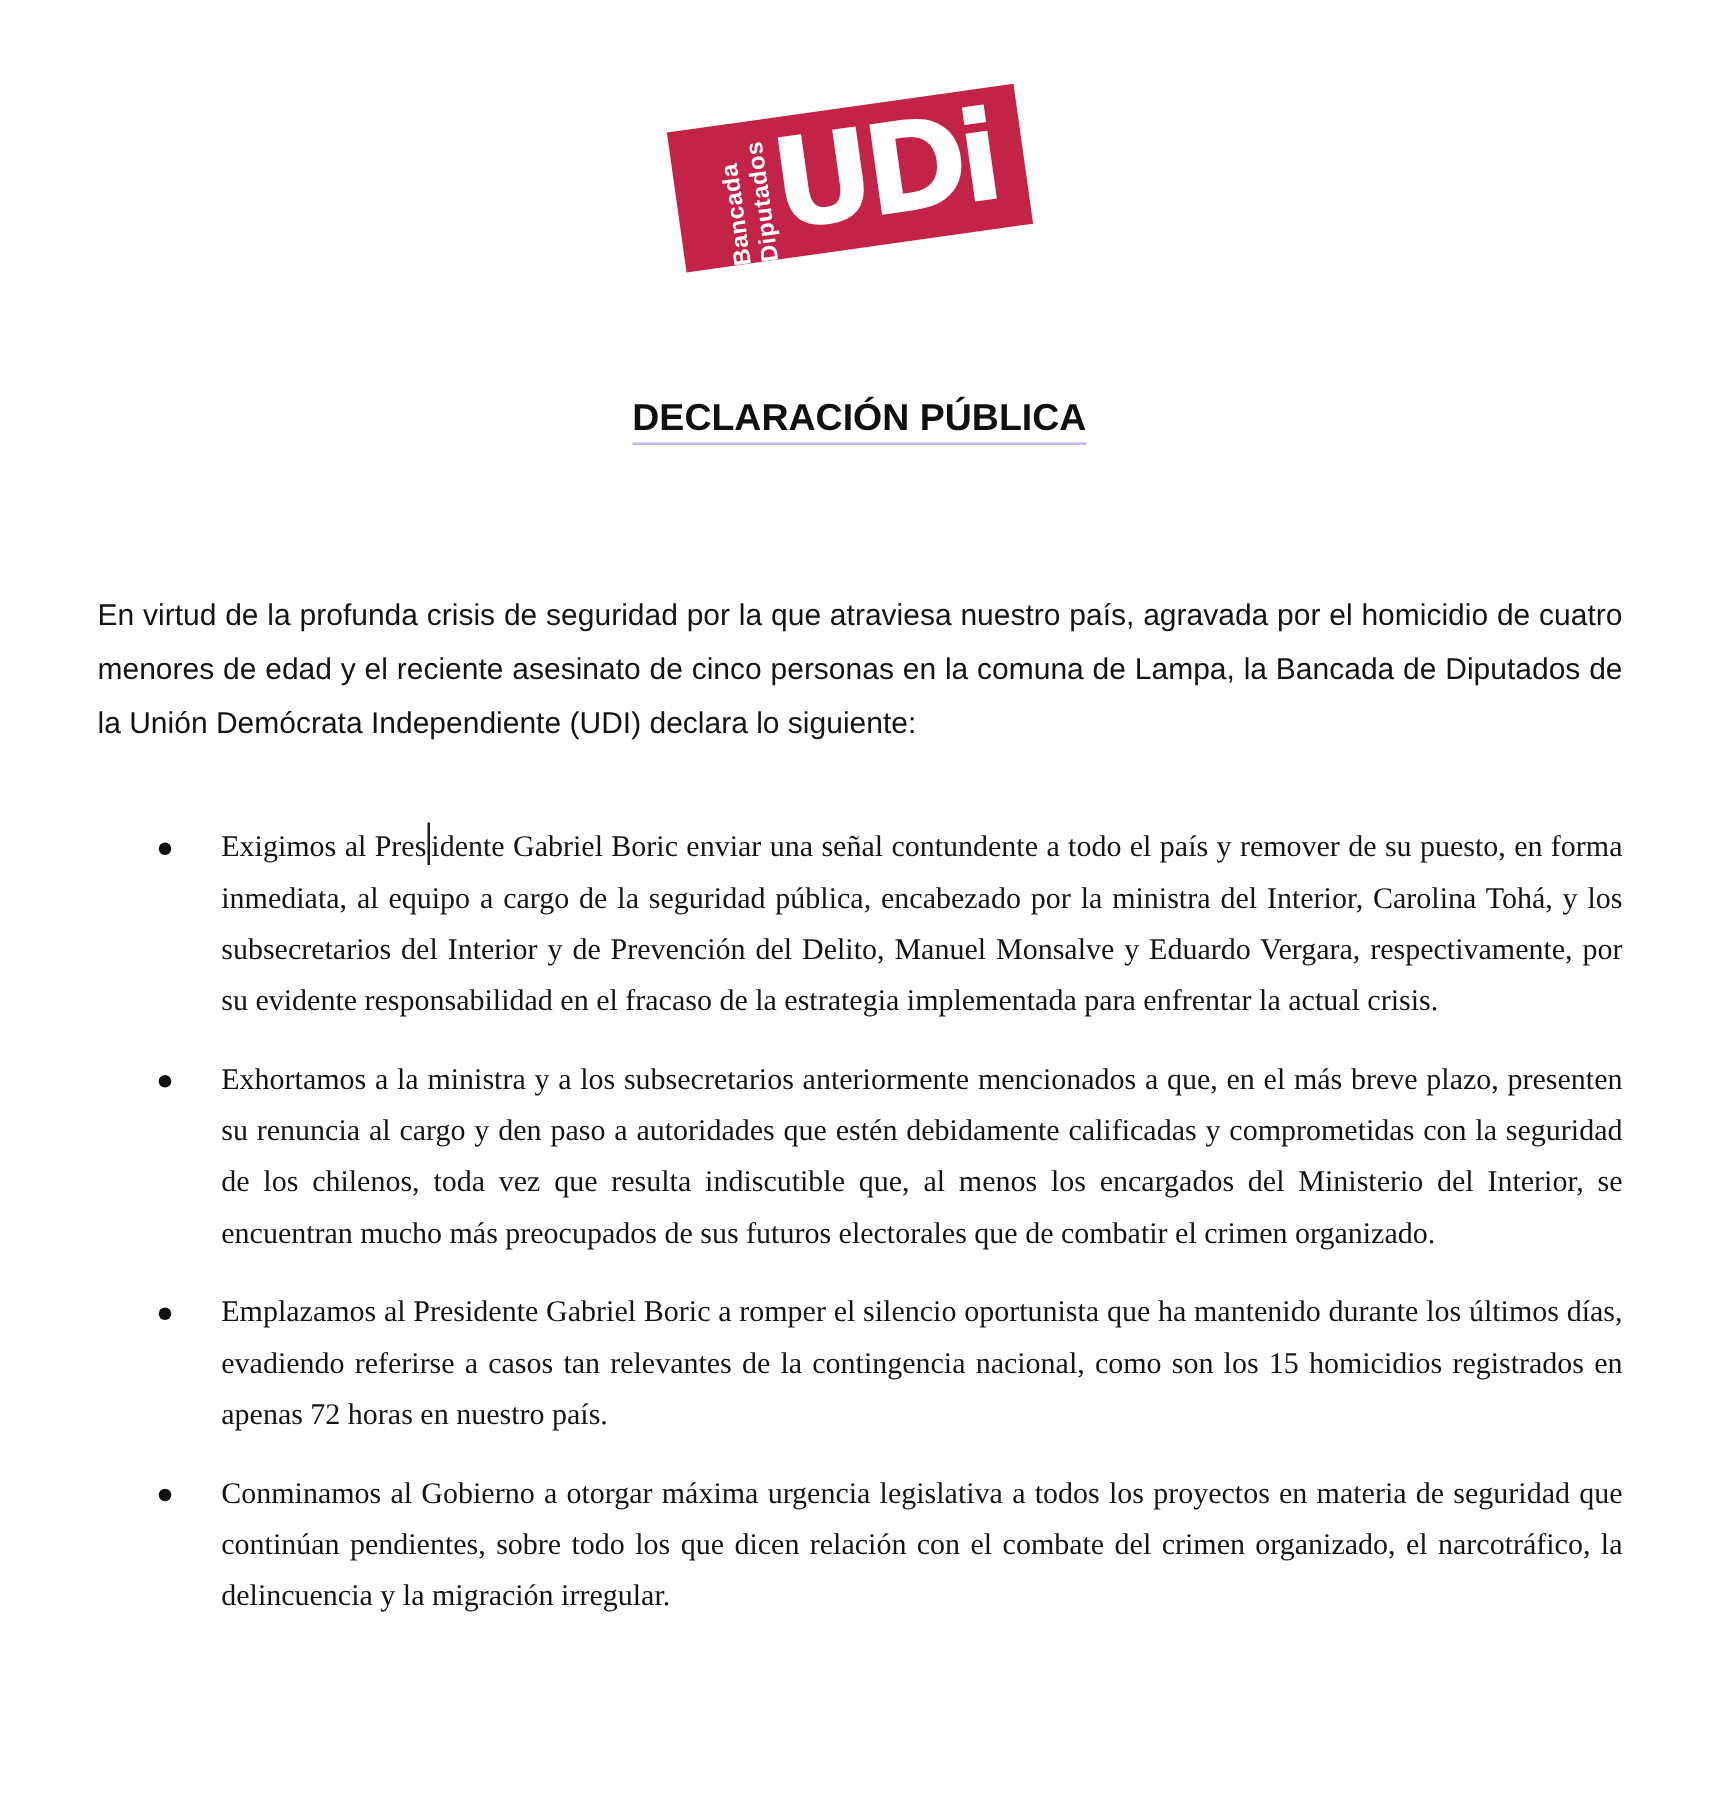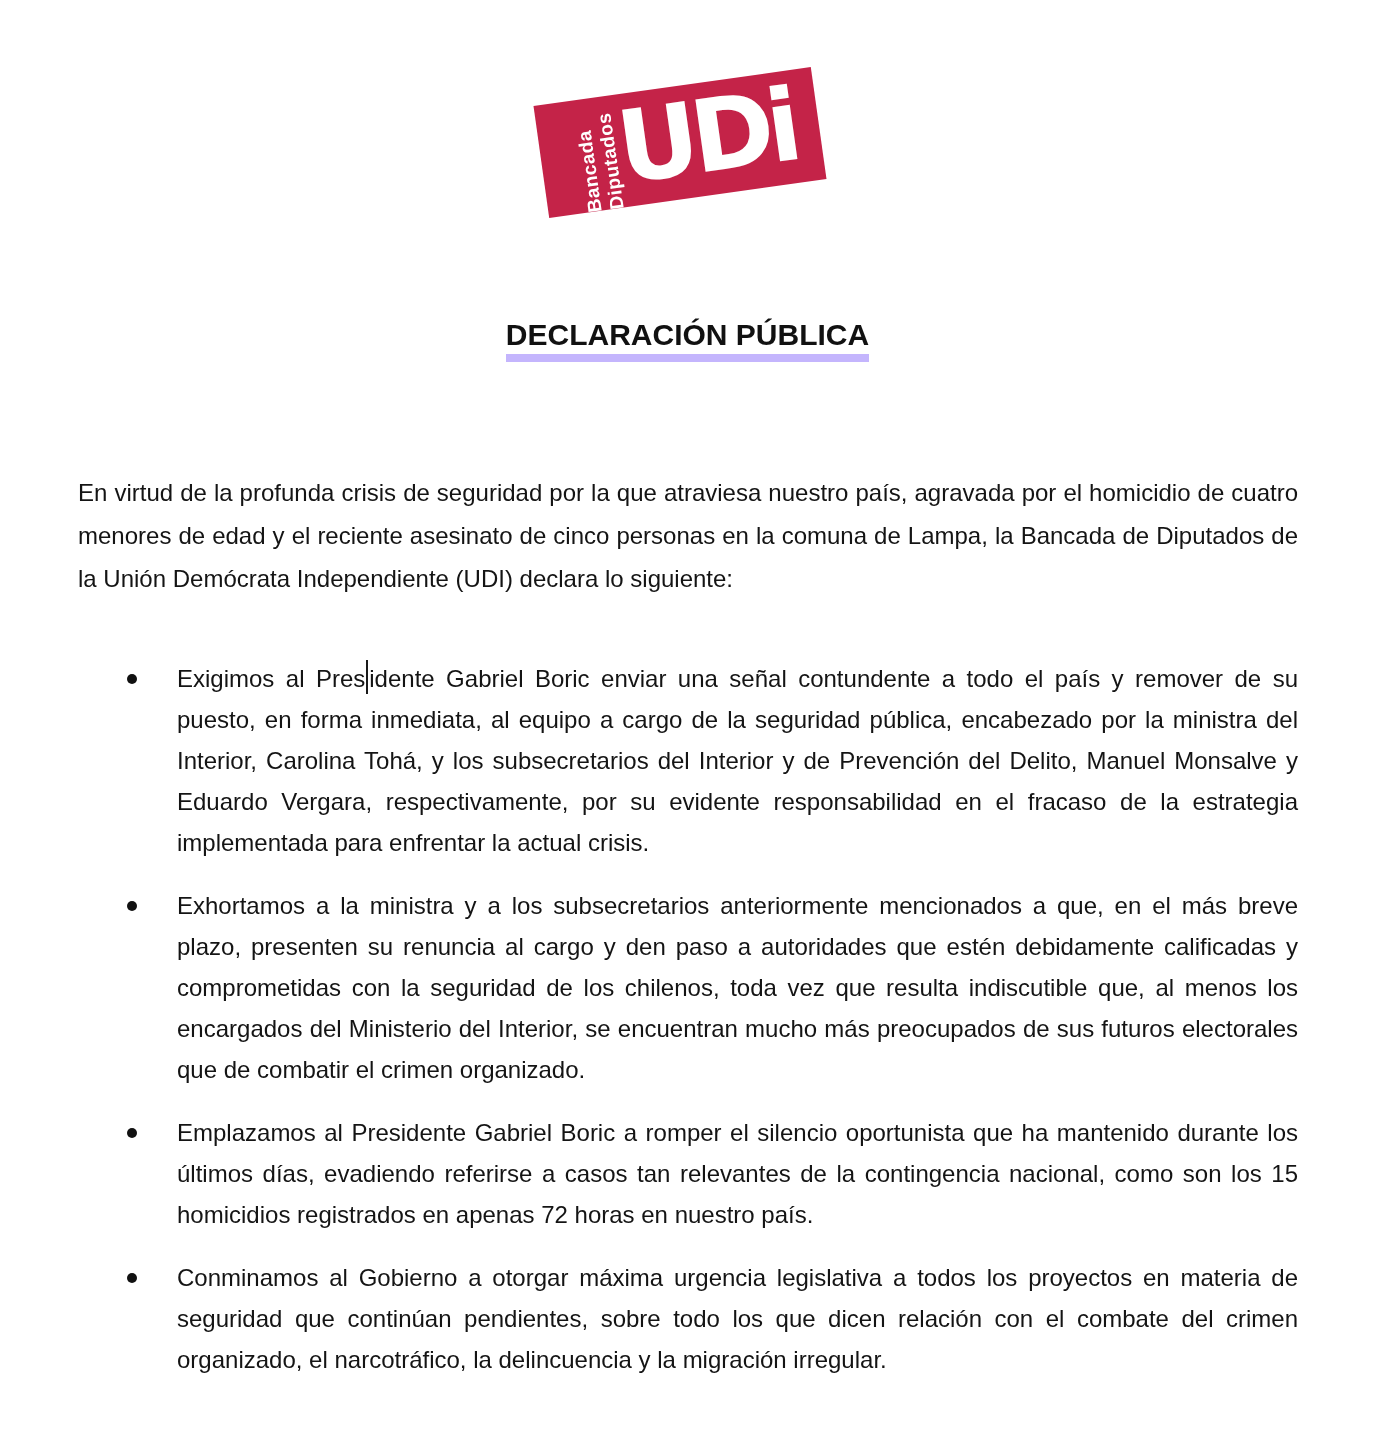--- a/index.html
+++ b/index.html
@@ -65,21 +65,21 @@
     top: 318px;
     width: 1375px;
     margin: 0;
     text-align: center;
     font-size: 30px;
     font-weight: bold;
     color: #111111;
   }
   .title .underline {
     display: inline-block;
-    border-bottom: 8px solid #c4b5fd;
+    border-bottom: 2px solid #c4b5fd;
     padding-bottom: 2px;
   }
 
   
   .intro {
     position: absolute;
     left: 78px;
     top: 471px;
     width: 1220px;
     margin: 0;
@@ -96,20 +96,21 @@
     padding: 0;
     list-style: none;
   }
   .bullets li {
     position: relative;
     padding-left: 52px;
     margin: 0 0 22px 0;
     font-size: 24px;
     line-height: 41px;
     text-align: justify;
+    font-family: Liberation Serif, serif;
   }
   .bullet-marker {
     position: absolute;
     left: 2px;
     top: 16px;
     width: 10px;
     height: 10px;
     border-radius: 50%;
     background: #111111;
   }

